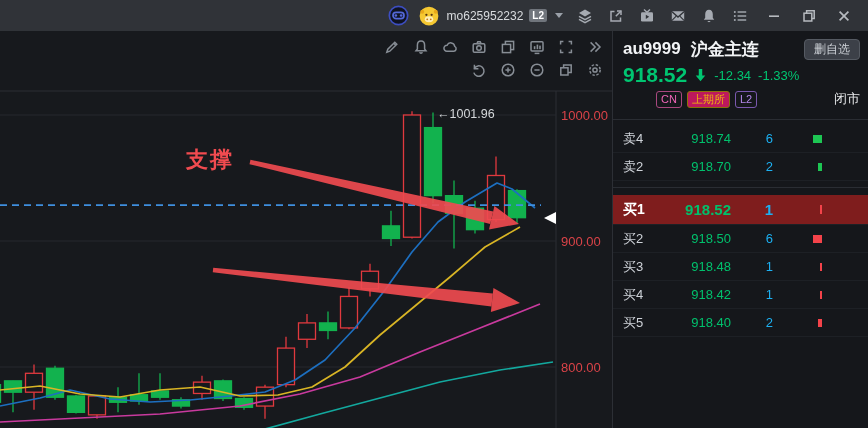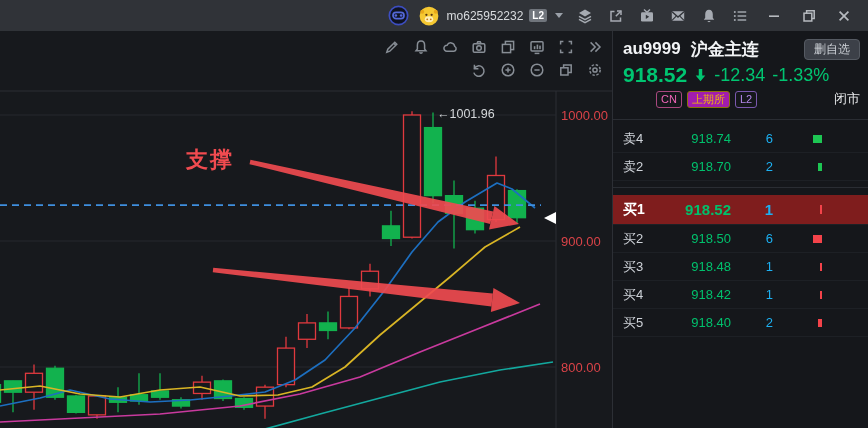--- a/index.html
+++ b/index.html
@@ -31,25 +31,25 @@
 
   
   .panel{position:absolute;left:612px;top:31px;width:256px;height:397px;background:#15171b;border-left:1px solid #2c2f35;}
   .p-row1{position:absolute;left:10px;right:8px;top:6px;height:24px;display:flex;align-items:center;gap:10px;}
   .sym{color:#f2f4f6;font-size:17px;font-weight:bold;}
   .sym-name{color:#f2f4f6;font-size:17px;font-weight:bold;}
   .btn-del{margin-left:auto;background:#3c4048;border:1px solid #555a62;color:#ccd0d6;font-size:12px;
            border-radius:4px;padding:2px 9px;line-height:15px;cursor:pointer;}
   .p-row2{position:absolute;left:10px;top:31px;height:26px;display:flex;align-items:center;gap:7px;}
   .big-price{color:#00c571;font-size:21px;font-weight:bold;}
-  .chg{color:#00c571;font-size:18px;}
+  .chg{color:#00c571;font-size:13px;}
   .p-row3{position:absolute;left:10px;right:8px;top:58px;height:20px;display:flex;align-items:center;gap:5px;margin-left:33px;}
   .chip{font-size:11px;border-radius:3px;padding:1px 4px;line-height:13px;border:1px solid;}
   .chip-cn{color:#f065b8;border-color:#a8487f;}
-  .chip-se{color:#ecb60e;border-color:#8d7208;background:#a21caf;}
+  .chip-se{color:#ecb60e;border-color:#8d7208;background:#be185d;}
   .chip-l2{color:#b287e8;border-color:#7a58ae;}
   .mkt-status{margin-left:auto;color:#e8eaec;font-size:13px;}
   .p-sep{position:absolute;left:0;right:0;top:88px;border-top:1px solid #2a2d33;}
   #book{position:absolute;left:0;right:0;top:94px;}
   .book-row{display:grid;grid-template-columns:44px 64px 42px 1fr 44px;align-items:center;height:28px;
             padding-left:10px;padding-right:46px;border-bottom:1px solid #1d2025;cursor:pointer;}
   .book-row.best{height:30px;}
   .book-row.best-ask{background:#16291e;}
   .book-row.best-bid{background:#7f1d1d;}
   .bk-label{color:#cfd3d9;font-size:13px;}

